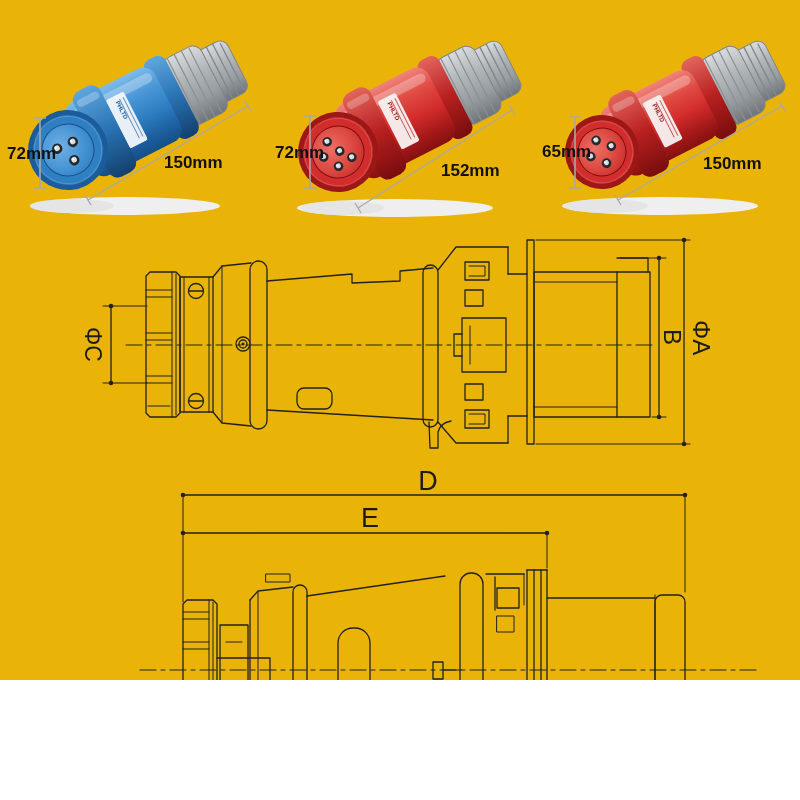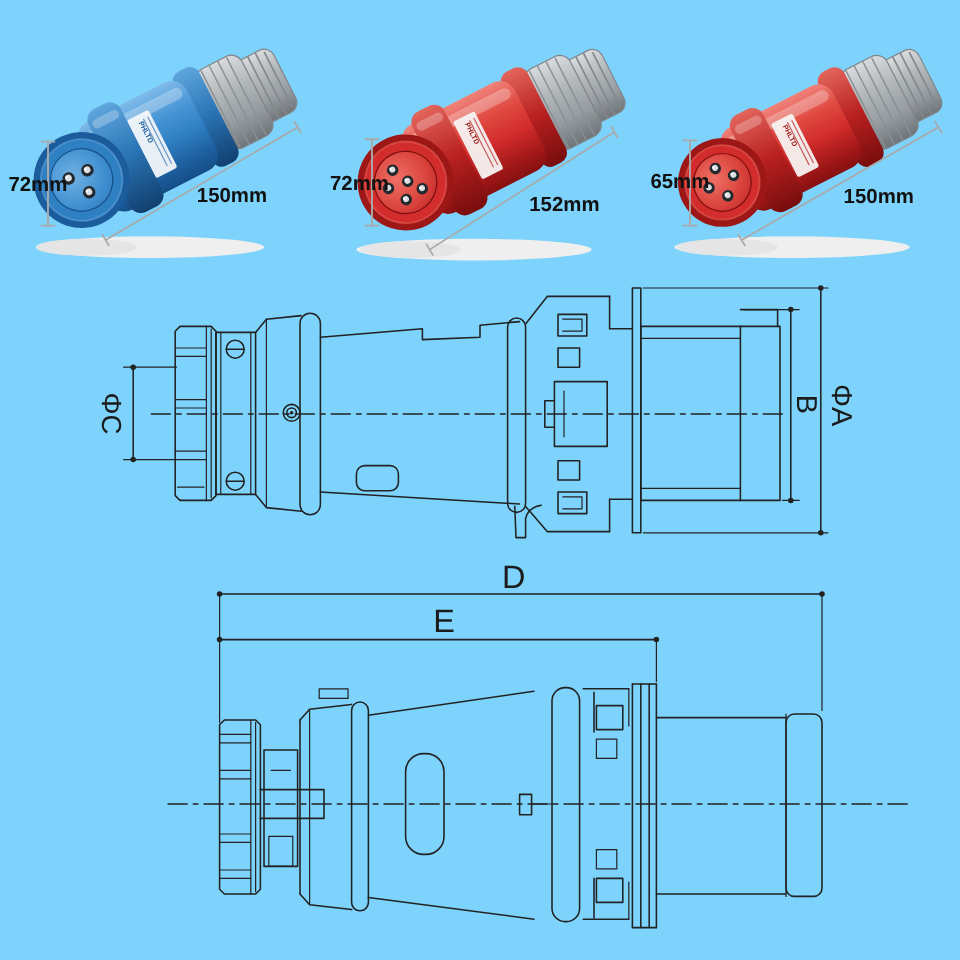--- a/index.html
+++ b/index.html
@@ -1,16 +1,16 @@
 <!DOCTYPE html>
 <html><head>
 <meta charset="utf-8">
 <style>
   html,body{margin:0;padding:0;background:#ffffff;}
-  .stage{position:relative;width:800px;height:800px;background:#7dd3fc;overflow:hidden;
+  .stage{position:relative;width:800px;height:680px;background:#eab308;overflow:hidden;
          font-family:"Liberation Sans",sans-serif;}
   svg{position:absolute;display:block;}
   .dim-label{font-family:"Liberation Sans",sans-serif;font-weight:700;font-size:17px;fill:#111111;}
   .draw-label{font-family:"Liberation Sans",sans-serif;font-weight:400;fill:#1b1b1b;}
   .brand-text{font-family:"Liberation Sans",sans-serif;font-weight:700;}
 </style>
 </head>
 <body>
 
 <div class="stage">

